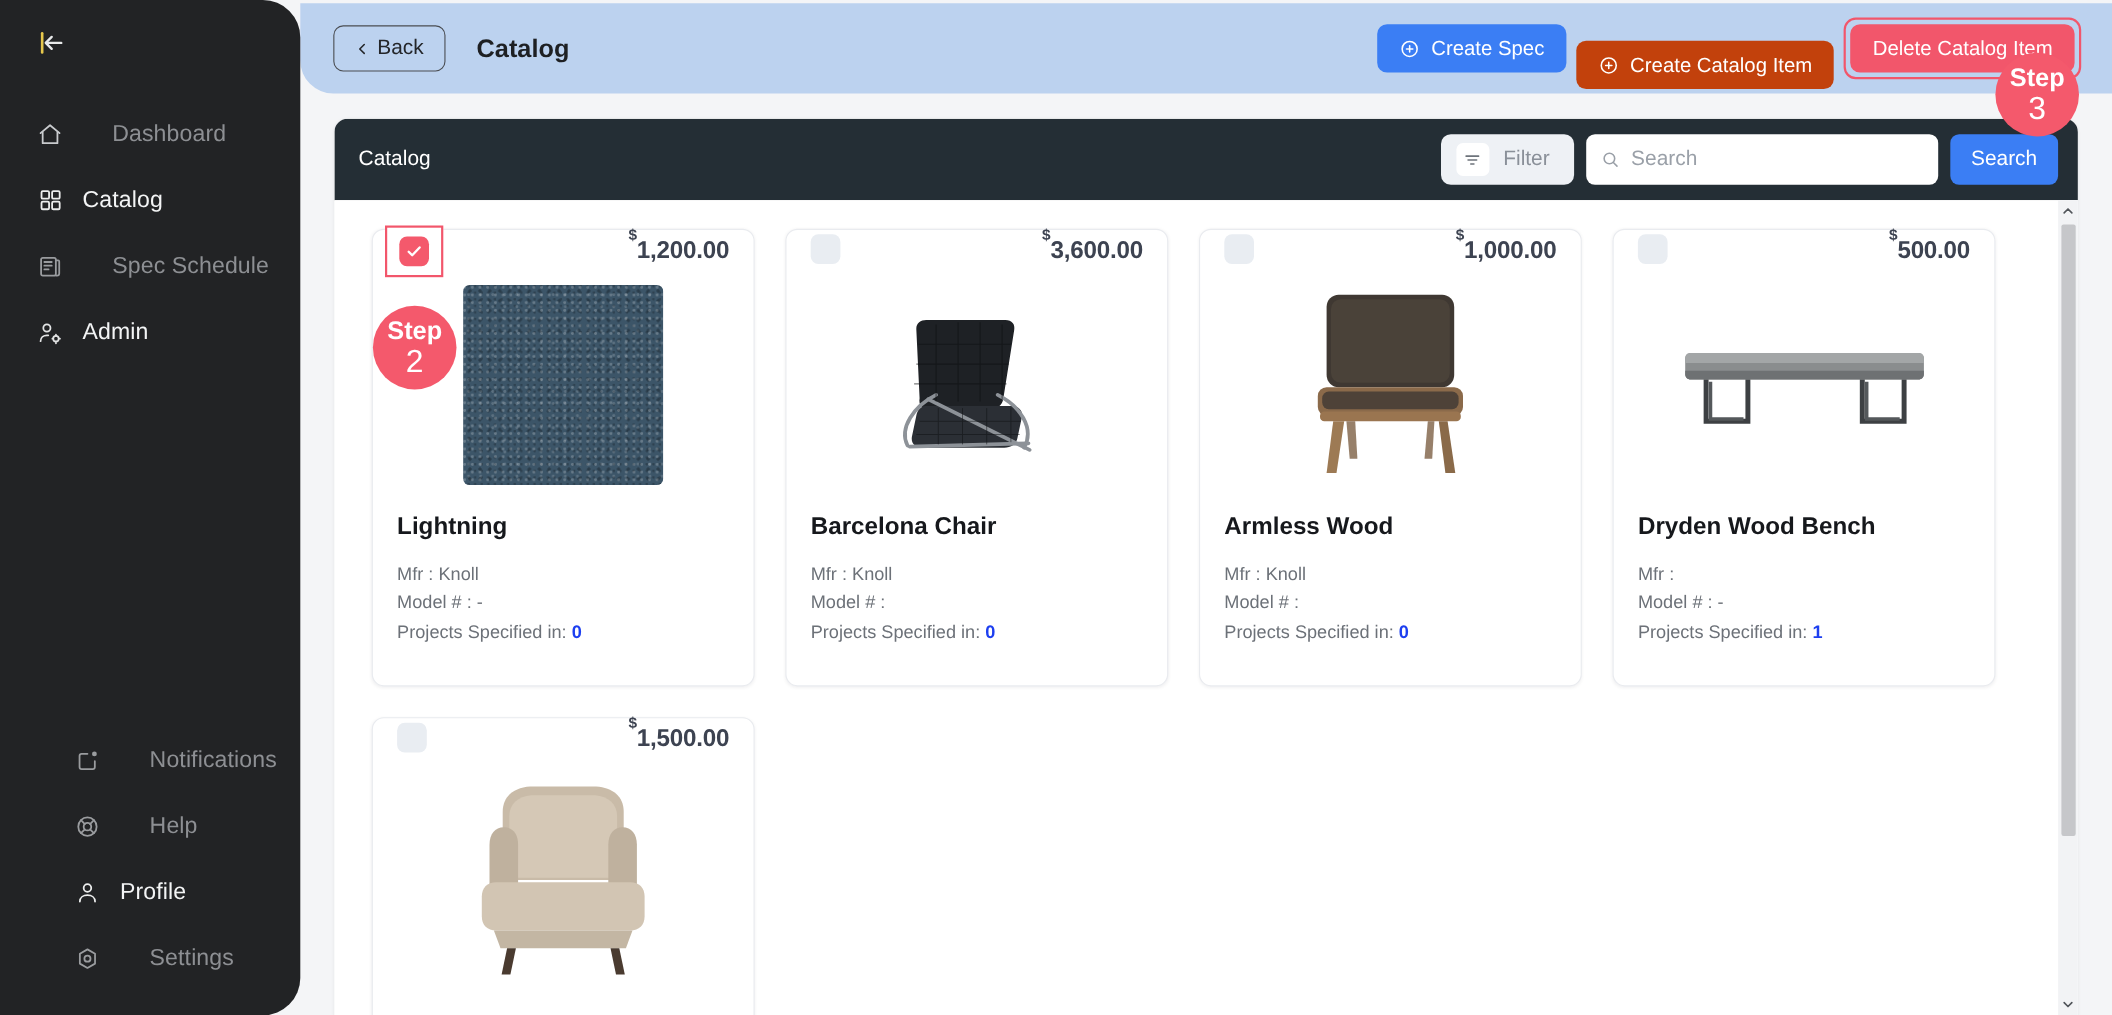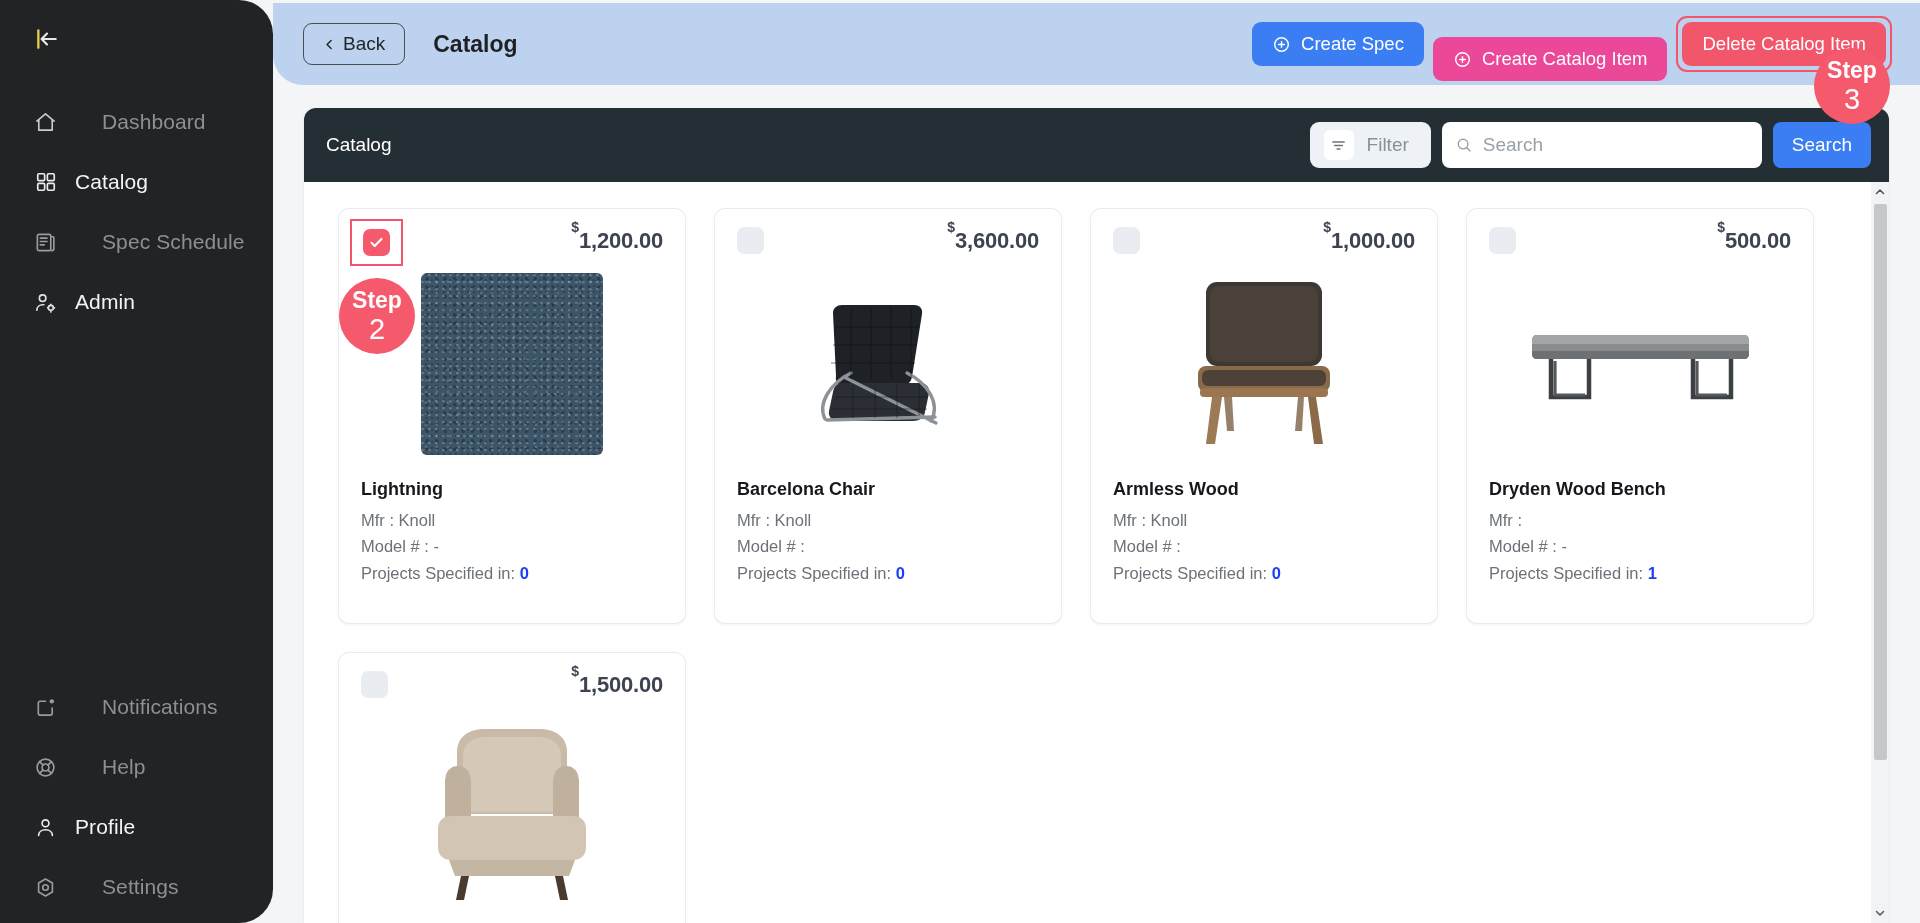--- a/index.html
+++ b/index.html
@@ -20,21 +20,21 @@
     position:relative; z-index:5;
     display:flex; flex-direction:column;
     flex:0 0 273px;
   }
   .collapse-btn {
     margin:22px 0 0 30px; width:34px; height:34px;
     display:flex; align-items:center; justify-content:center;
     cursor:pointer;
   }
   .nav-top { margin-top:36px; }
-  .nav-bottom { margin-top:auto; padding-bottom:6px; }
+  .nav-bottom { margin-top:auto; padding-bottom:22px;margin-left:34px; }
   .nav-item {
     display:flex; align-items:center; gap:17px;
     height:60px; padding-left:33px;
     color:#9a9c9f; font-size:21px; letter-spacing:.1px;
     cursor:pointer; position:relative;
   }
   .nav-item .ico { width:25px; height:25px; display:flex; align-items:center; justify-content:center; flex:0 0 25px; }
   .nav-item.bright { color:#f3f4f5; }
   .nav-item.dim { color:#8d8f93;gap:44px; }
 
@@ -54,21 +54,21 @@
     cursor:pointer; font-family:inherit;
   }
   .page-title { margin-left:28px; font-size:23px; color:#1e2023; }
   .top-actions { margin-left:auto; display:flex; align-items:center; gap:9px; position:relative; }
   .btn {
     height:44px; padding:0 20px; border:none; border-radius:9px;
     font-size:18.5px; display:flex; align-items:center; gap:10px;
     cursor:pointer; font-family:inherit; color:#fff; white-space:nowrap;
   }
   .btn-primary { background:#3b7ef4; }
-  .btn-muted { background:#ec4899;margin-top:30px; }
+  .btn-muted { background:#c2410c;margin-top:30px; }
   .btn-danger { background:#f2566b; }
   .hl-box {
     padding:4px; border:2.5px solid #f2566b; border-radius:11px;
     display:inline-flex; background:transparent;
   }
 
   .step-badge {
     position:absolute; width:76px; height:76px; border-radius:50%;
     background:#f4596c; color:#fff;
     display:flex; flex-direction:column; align-items:center; justify-content:center;
@@ -118,37 +118,37 @@
   .grid-area {
     position:absolute; left:0; right:0; top:74px; bottom:0;
     background:#fff; padding:26px 34px 0 34px;
     display:flex; flex-wrap:wrap; gap:28px; align-content:flex-start;
     overflow:hidden;
   }
   .card {
     width:348px; height:416px; background:#fff;
     border:1px solid #e9ebef; border-radius:11px;
     box-shadow:0 1px 3px rgba(16,24,40,.06);
-    padding:18px 22px 0 22px; position:relative;
+    padding:4px 22px 0 22px; position:relative;
     display:flex; flex-direction:column;
   }
   .card-top { display:flex; align-items:flex-start; justify-content:space-between; height:38px; }
   .cb {
     width:27px; height:27px; border-radius:7px; background:#e9edf2;
     cursor:pointer; flex:0 0 27px;
   }
   .cb.checked {
     background:#f4596c; display:flex; align-items:center; justify-content:center;
   }
   .cb-hl { padding:8px 11px; border:2.5px solid #f2566b; background:#fff; margin:-8px 0 0 -11px; }
   .price { font-size:22px; color:#3d4351; font-weight:600; letter-spacing:-.2px; }
   .price sup { font-size:14px; font-weight:600; top:-.55em; position:relative; }
   .card-img { height:186px; display:flex; align-items:center; justify-content:center; margin-top:6px; }
   .card-body { margin-top:22px; }
-  .card-name { font-size:18px; font-weight:700; color:#16181c; margin-bottom:11px; }
+  .card-name { font-size:22px; font-weight:700; color:#16181c; margin-bottom:22px; }
   .card-line { font-size:16.5px; color:#6c7178; line-height:1.18; margin-bottom:7px; }
   .card-line b { color:#1d3ff0; font-weight:700; }
 
   
   .swatch {
     width:182px; height:182px; border-radius:6px; background:#3c5568;
     background-image:
       radial-gradient(circle at 20% 30%, rgba(255,255,255,.22) 1px, transparent 1.6px),
       radial-gradient(circle at 70% 60%, rgba(0,0,0,.28) 1.2px, transparent 1.8px),
       radial-gradient(circle at 45% 80%, rgba(255,255,255,.16) 1px, transparent 1.6px),

